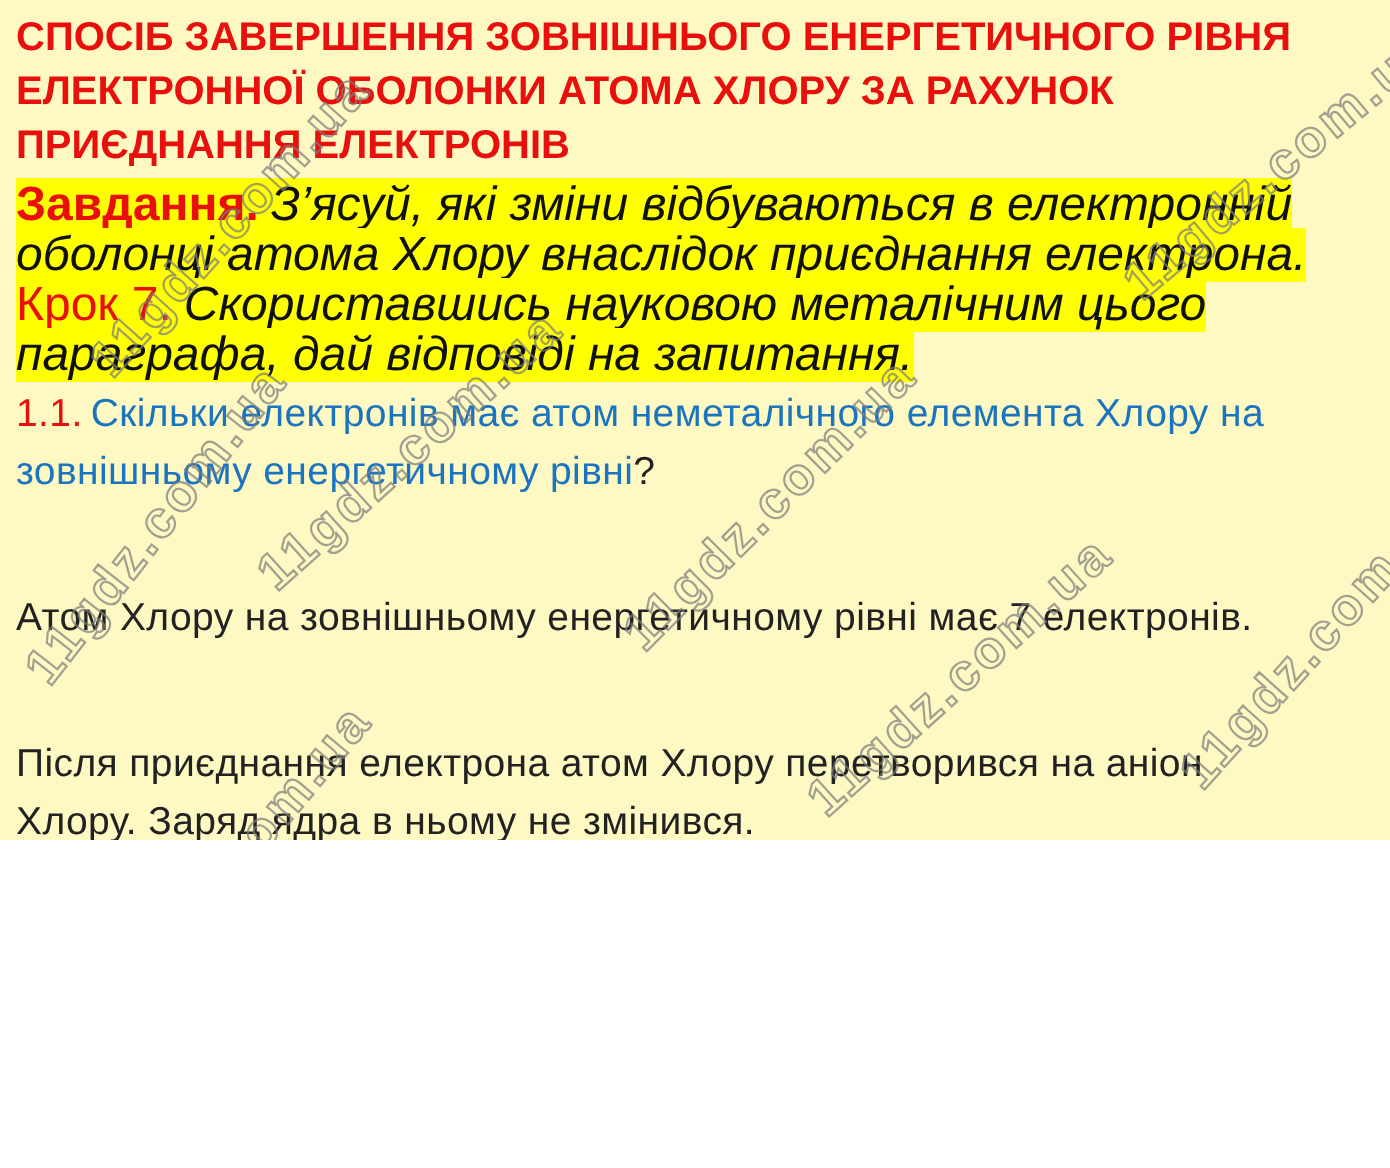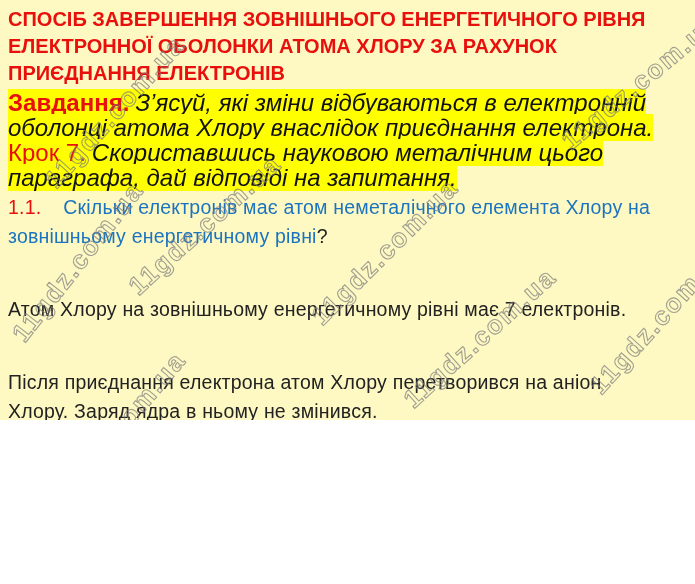--- a/index.html
+++ b/index.html
@@ -20,21 +20,21 @@
     letter-spacing:0px;
     color:#e8100c;
   }
   p{margin:0;}
   .hl-par{line-height:25px;font-size:24px;}
   .hl-inline{background:#ffff00;}
   .lbl{color:#e8100c;}
   .lbl-bold{font-weight:bold;}
   .task-text{font-style:italic;color:#111111;}
   .q-par{line-height:29px;font-size:19.5px;letter-spacing:0.2px;margin-top:3px;}
-  .q-num{color:#e8100c;margin-right:22px;}
+  .q-num{color:#e8100c;margin-right:4px;}
   .q-text{color:#1b74c0;}
   .q-end{color:#222222;}
   .a-par{line-height:29px;font-size:19.5px;letter-spacing:0.2px;color:#222222;margin-top:44px;}
   .sp{display:inline-block;width:6px;}
   
   .wm{
     position:absolute;
     white-space:nowrap;
     font-size:26px;
     font-weight:bold;

